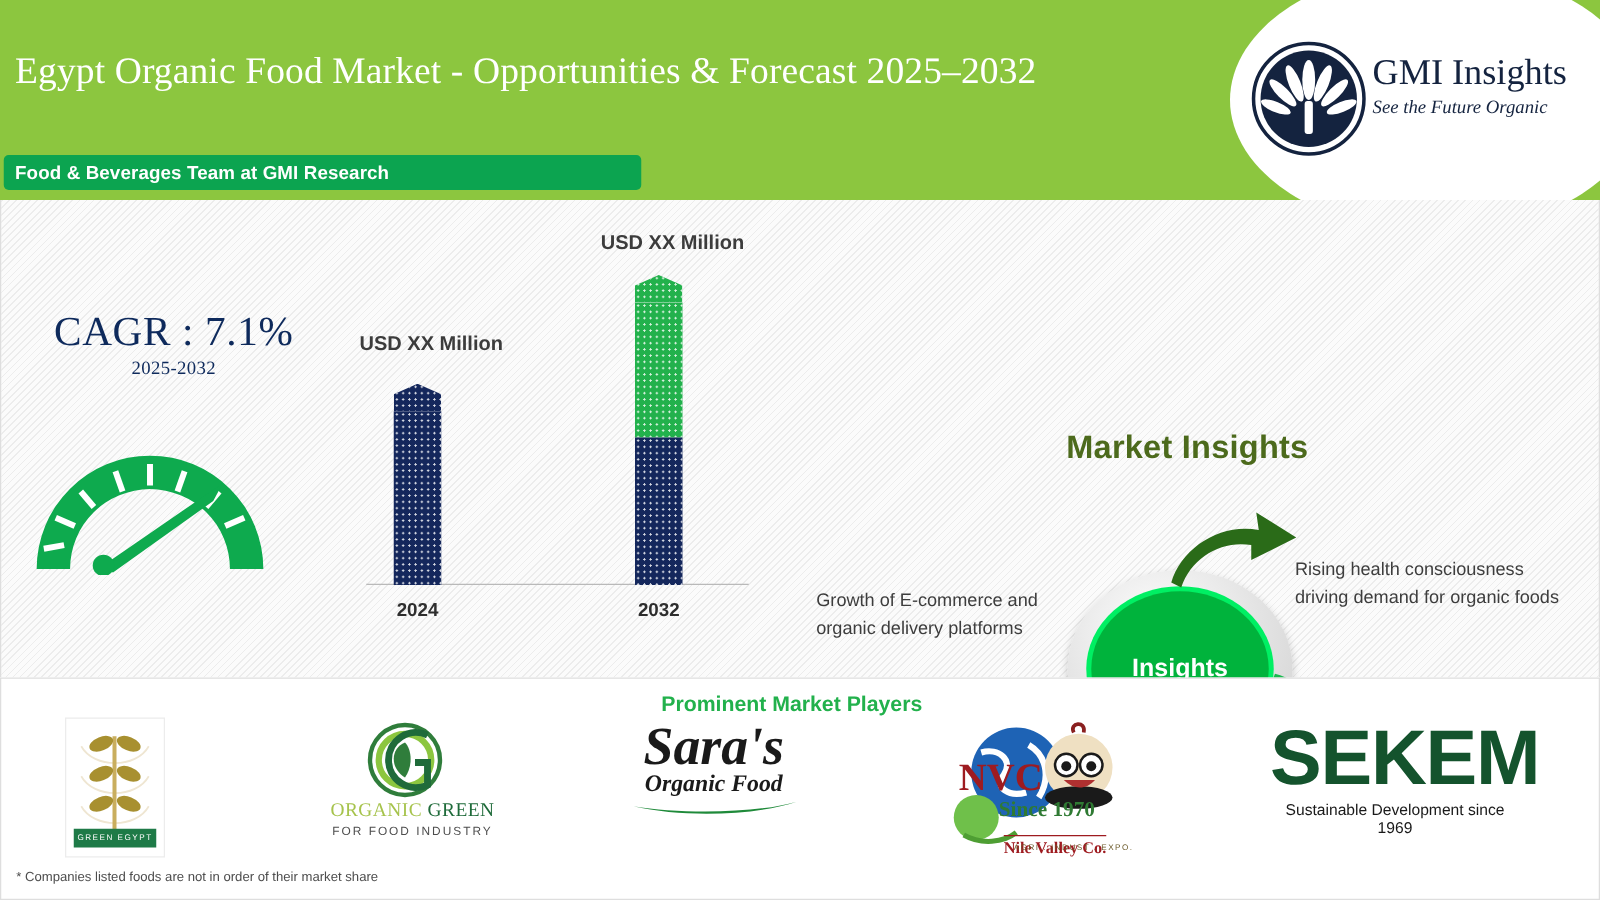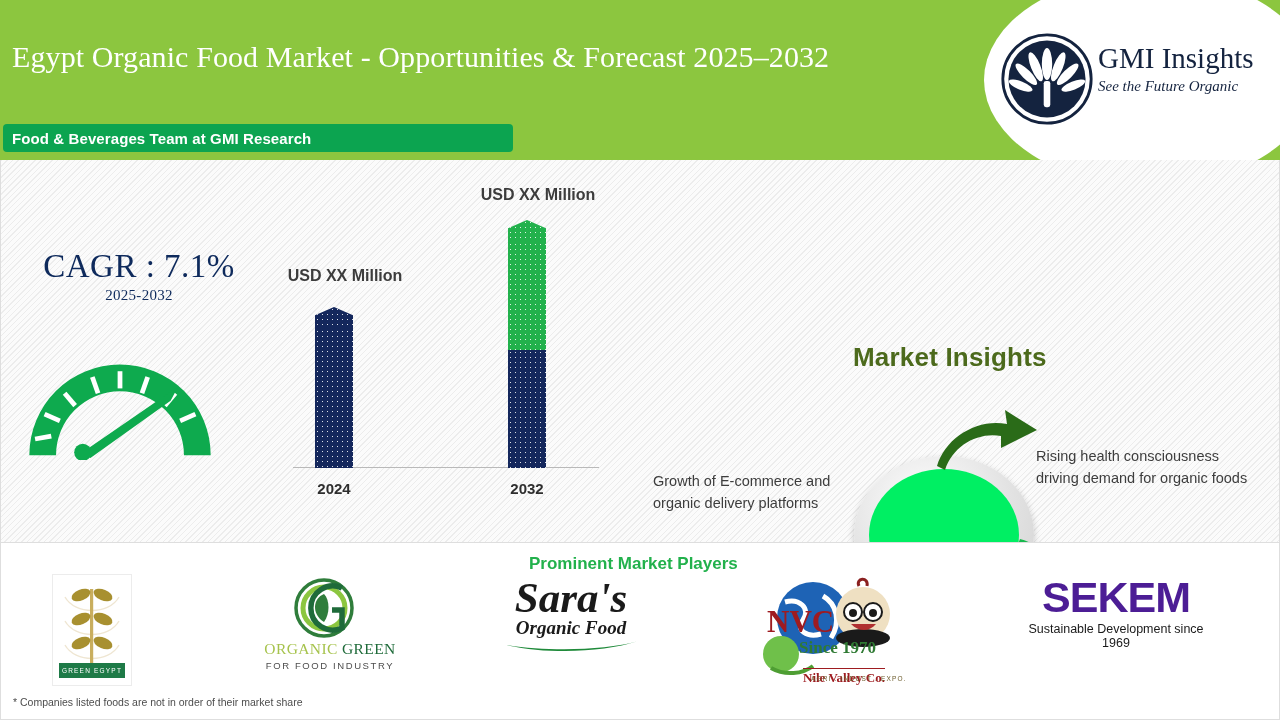--- a/index.html
+++ b/index.html
@@ -219,22 +219,22 @@
     position:absolute;left:52px;top:92px;
     font-family:"Liberation Serif",serif;font-weight:bold;font-size:13px;color:#9e1b20;
     border-top:1.5px solid #9e1b20;padding-top:1px;
   }
   #nvc-sub{
     position:absolute;left:60px;top:99px;font-size:6.5px;color:#6b5a2a;letter-spacing:1.2px;
   }
   
   #sekem-wrap{position:relative;width:200px;height:108px;text-align:center;}
   #sekem-name{
-    font-family:"Liberation Sans",sans-serif;font-weight:bold;font-size:43px;
-    color:#4c1d95;line-height:1;letter-spacing:-1px;
+    font-family:"Liberation Sans",sans-serif;font-weight:bold;font-size:62px;
+    color:#14532d;line-height:1;letter-spacing:-1px;
   }
   #sekem-sub{font-size:12.5px;color:#1a1a1a;margin-top:3px;}
 </style>
 </head>
 <body>
 
 <div id="page">
 
   <div id="header">
     <div id="header-white-ellipse"></div>
@@ -307,20 +307,23 @@
         <div class="bar-seg" style="height:118px;background-color:#14275c;"></div>
       </div>
       <div class="bar-axis-label" style="left:186px;top:290px;">2032</div>
     </div>
 
     <div id="insights-title">Market Insights</div>
 
     <div id="insights-hub">
       <div id="hub-outer"></div>
       <div id="hub-rim"></div>
+      <div id="hub-core">
+        <span id="hub-label">Insights</span>
+      </div>
     </div>
 
     <svg class="arrow-svg" id="arrow-top" viewBox="0 0 112 72">
       <path d="M6 66 C 14 38, 46 18, 76 24 L 74 10 L 106 30 L 70 48 L 70 36 C 46 32, 22 46, 14 70 Z" fill="#2a6b18"></path>
     </svg>
     <svg class="arrow-svg" id="arrow-right" viewBox="0 0 72 105">
       <path d="M4 4 C 28 10, 44 34, 42 66 L 56 62 L 40 100 L 16 66 L 30 68 C 30 40, 18 20, 0 14 Z" fill="#18b94e"></path>
     </svg>
     <svg class="arrow-svg" id="arrow-left" viewBox="0 0 92 62">
       <path d="M88 58 C 72 40, 46 30, 22 34 L 24 48 L 2 26 L 26 6 L 24 20 C 54 16, 80 30, 92 52 Z" fill="#8cc63f"></path>

